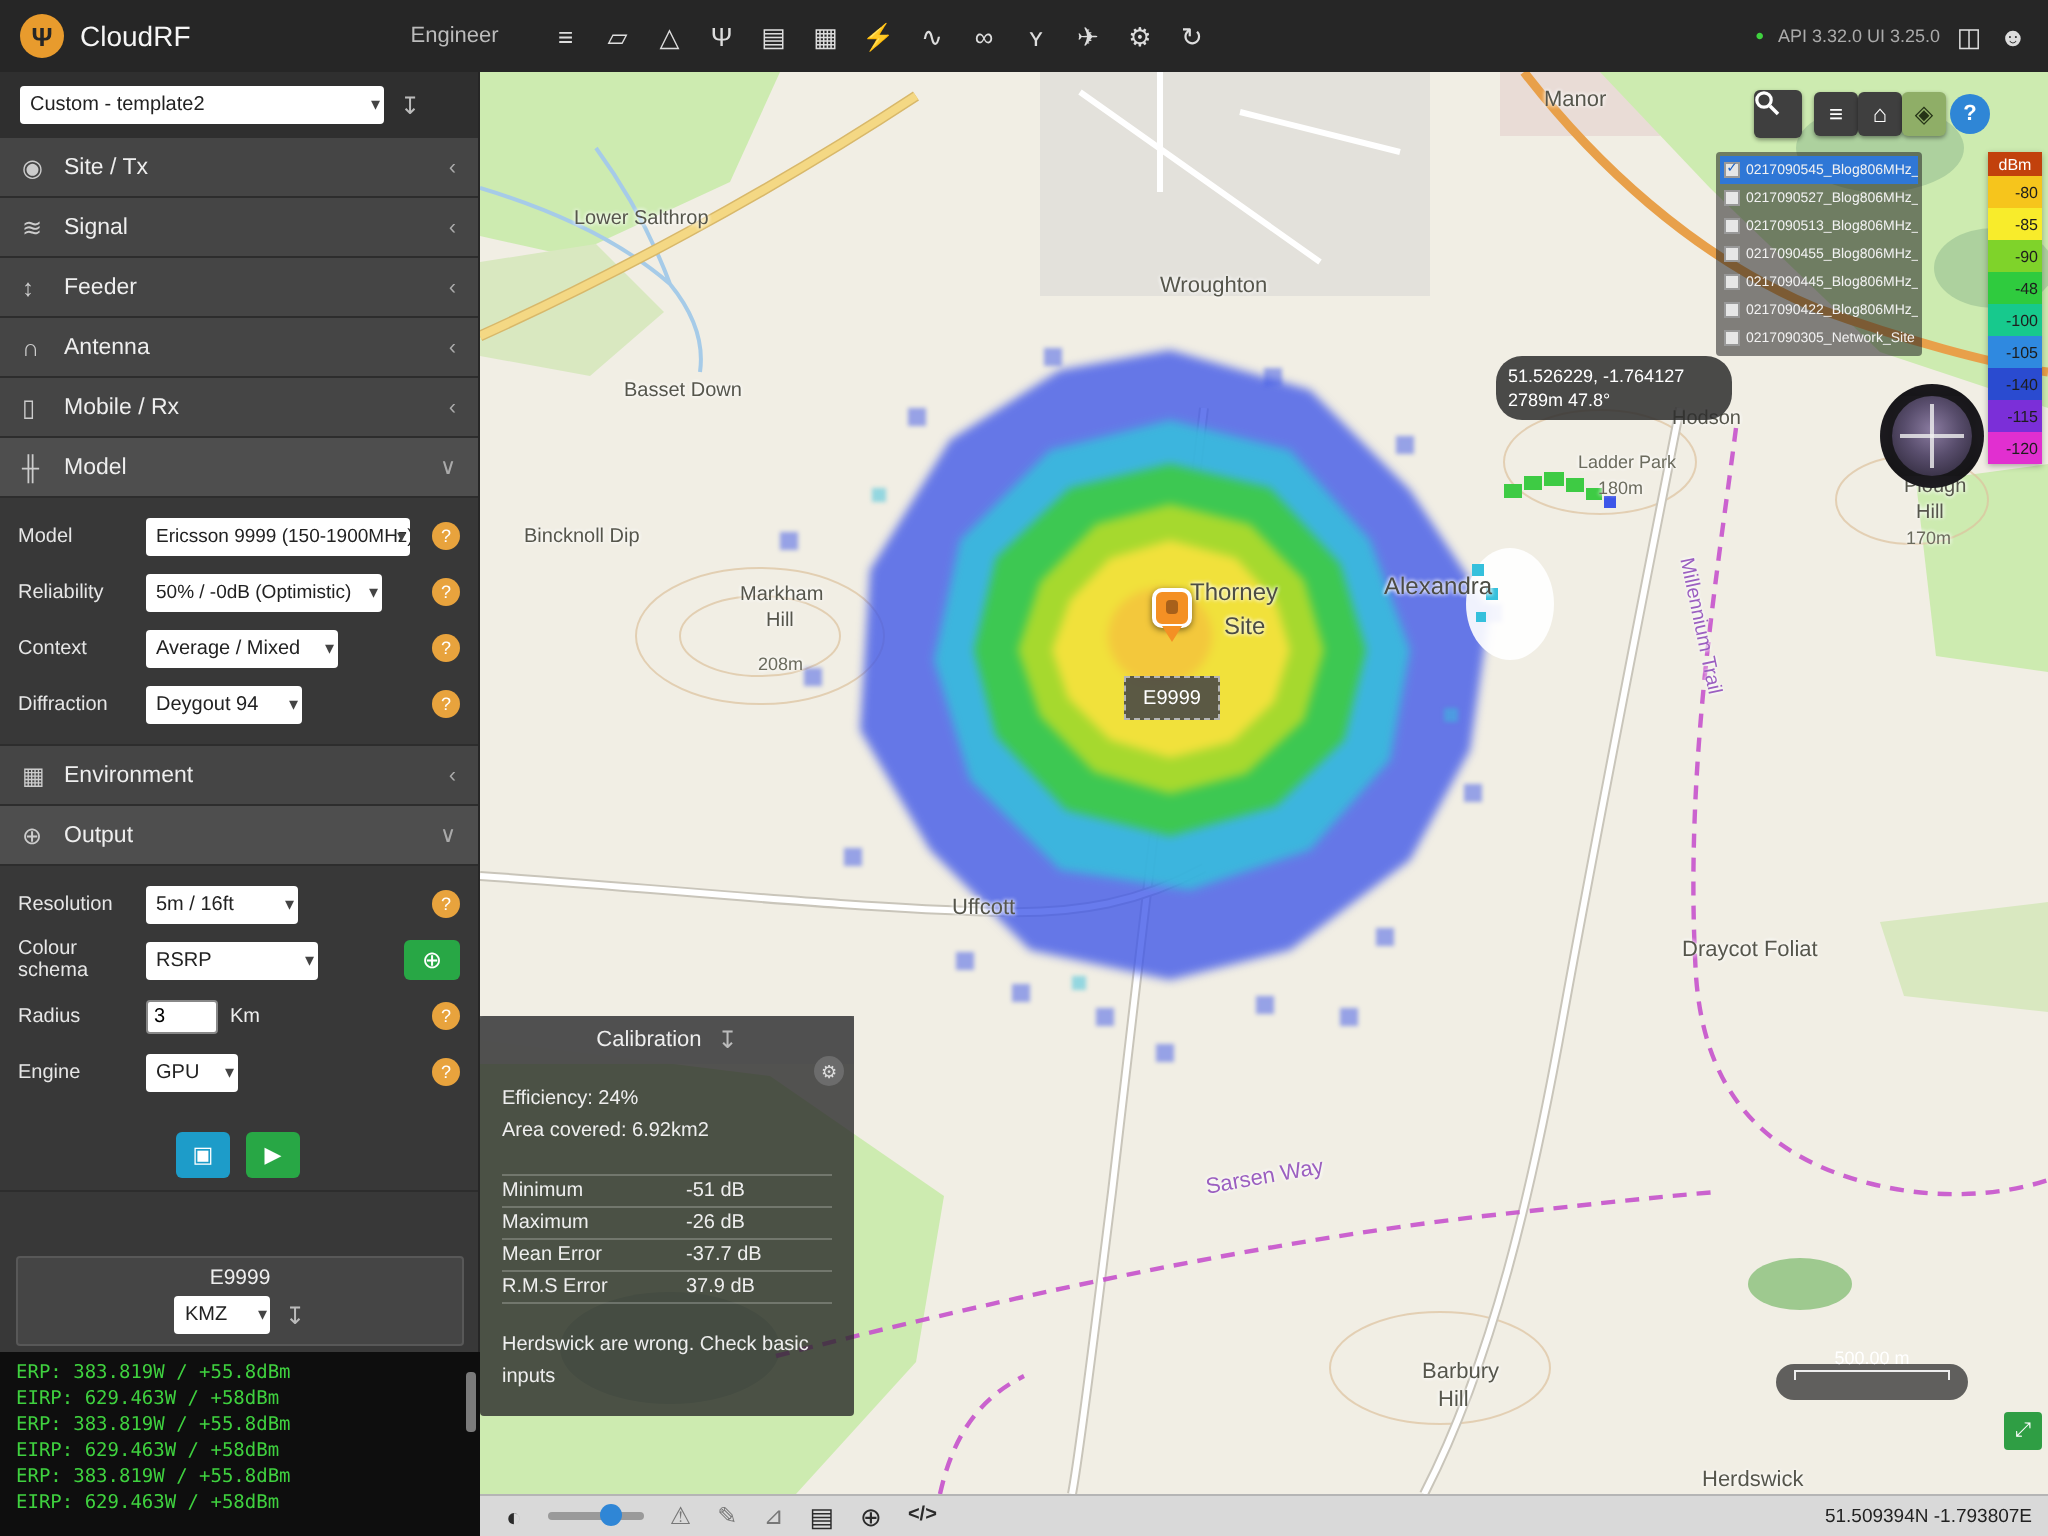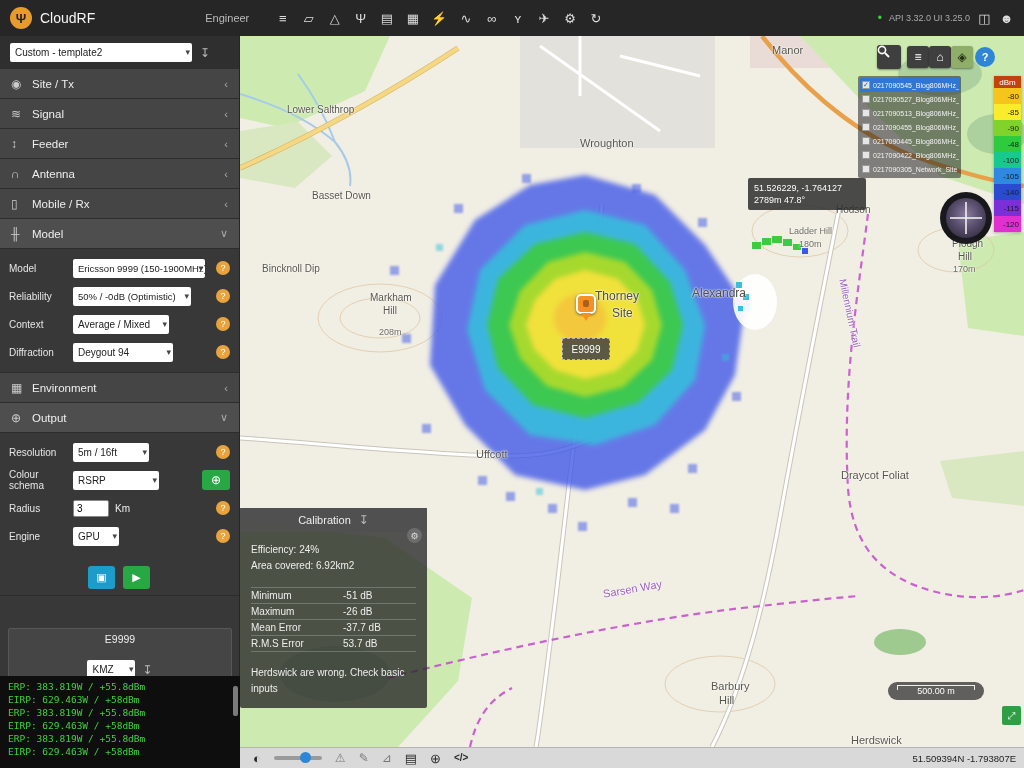--- a/index.html
+++ b/index.html
@@ -24,33 +24,33 @@
   .select::after{content:"▾";position:absolute;right:2px;top:4px;color:#444;font-size:9px}
   .tsel{width:182px}
   .dl{color:#bbb;font-size:12px;cursor:pointer}
   .acc{height:30px;display:flex;align-items:center;padding:0 11px;background:#454545;border-bottom:1px solid #2d2d2d;font-size:11.5px;color:#eee;cursor:pointer}
   .acc.active{background:#4e4e4e}
   .aicon{width:21px;font-size:12px;color:#ccc}
   .chev{margin-left:auto;color:#aaa;font-size:11px}
   .panel{background:#383838;padding:5px 0 6px 0;border-bottom:1px solid #2d2d2d}
   .frow{display:flex;align-items:center;height:28px;padding:0 9px}
   .flabel{width:64px;font-size:10px;color:#e6e6e6}
-  .s1{width:132px;font-size:9.5px}.s2{width:118px;font-size:9.5px}.s3{width:96px}.s4{width:100px}
+  .s1{width:132px;font-size:9.5px}.s2{width:118px;font-size:9.5px}.s3{width:96px}.s4{width:78px}
   .s5{width:76px}.s6{width:86px}.s7{width:46px}
   .help{width:14px;height:14px;border-radius:50%;background:#e8a33d;color:#fff;font-size:9px;display:flex;align-items:center;justify-content:center;margin-left:auto;cursor:pointer}
   .radius-in{width:36px;height:17px;border:1px solid #888;border-radius:2px;font-size:10px;padding:0 3px;font-family:"Liberation Sans",sans-serif}
   .unit{font-size:10px;margin-left:6px;color:#eee}
   .greenbtn{width:28px;height:20px;background:#28a745;border:none;border-radius:3px;color:#fff;font-size:12px;margin-left:auto;cursor:pointer;display:flex;align-items:center;justify-content:center}
   .btnrow{display:flex;gap:8px;margin:16px 0 0 88px}
   .btn{width:27px;height:23px;border:none;border-radius:3px;color:#fff;font-size:11px;cursor:pointer;display:flex;align-items:center;justify-content:center}
   .btn.save{background:#1d9cc9}
   .btn.play{background:#28a745}
   .export{position:absolute;left:8px;top:592px;width:224px;background:#454545;border:1px solid #585858;border-radius:2px;padding:4px 0 5px 0}
   .exname{text-align:center;font-size:10.5px;color:#eee}
-  .exrow{display:flex;justify-content:center;align-items:center;gap:7px;margin-top:15px}
+  .exrow{display:flex;justify-content:center;align-items:center;gap:7px;margin-top:3px}
   .console{position:absolute;left:0;top:640px;width:240px;height:92px;background:#0e0e0e;font-family:"DejaVu Sans Mono",monospace;font-size:9.5px;color:#3fd13f;line-height:13px;padding:4px 8px;overflow:hidden}
   .thumb{position:absolute;right:2px;top:10px;width:5px;height:30px;background:#7a7a7a;border-radius:2px}
 
   
   .map{position:absolute;left:240px;top:36px;width:784px;height:711px;background:#f1eee4;overflow:hidden}
   .map svg{position:absolute;left:0;top:0}
   .blur2{filter:blur(2.5px)}
   .blur1{filter:blur(1px)}
   .mlabel{position:absolute;font-size:10px;color:#56564c;white-space:nowrap;text-shadow:0 0 2px #fff,0 0 2px #fff;z-index:4}
   .lg{font-size:12px;color:#4c4c44}.md{font-size:11px}.sm{font-size:9px;color:#6b6b5d}
@@ -69,36 +69,36 @@
 
   .layers{position:absolute;left:618px;top:40px;width:103px;background:rgba(35,35,35,.55);border-radius:2px;padding:2px;z-index:6}
   .lrow{display:flex;align-items:center;gap:3px;height:14px;padding:0 2px;font-size:7px;color:#f2f2f2;white-space:nowrap;overflow:hidden;cursor:pointer}
   .lrow.sel{background:#2f77d6}
   .cb{flex:0 0 8px;width:8px;height:8px;background:#e6e6e6;border:1px solid #999;font-size:7px;line-height:6px;color:#1d62c4;text-align:center}
 
   .legend{position:absolute;left:754px;top:40px;width:27px;z-index:6;box-shadow:0 1px 3px rgba(0,0,0,.3)}
   .lhead{height:12px;background:#c2410c;color:#fff;font-size:8px;display:flex;align-items:center;justify-content:center}
   .lchip{height:16px;font-size:8px;color:#1d1d1d;display:flex;align-items:center;justify-content:flex-end;padding-right:2px}
 
-  .tooltip{position:absolute;left:508px;top:142px;width:118px;background:rgba(45,45,45,.85);border-radius:2px;color:#fff;font-size:9px;line-height:12px;padding:4px 6px;z-index:8}
+  .tooltip{position:absolute;left:508px;top:142px;width:118px;background:rgba(45,45,45,.85);border-radius:13px;color:#fff;font-size:9px;line-height:12px;padding:4px 6px;z-index:8}
 
   .compass{position:absolute;left:700px;top:156px;width:52px;height:52px;border-radius:50%;border:6px solid rgba(18,18,18,.85);background:radial-gradient(circle at 50% 42%,#8a7ba0 0%,#584d6c 45%,#262130 100%);z-index:7;cursor:pointer}
   .compass::before{content:"";position:absolute;left:19px;top:4px;width:2px;height:32px;background:rgba(240,240,240,.8)}
   .compass::after{content:"";position:absolute;left:4px;top:19px;width:32px;height:2px;background:rgba(240,240,240,.8)}
 
   .calib{position:absolute;left:0;top:472px;width:187px;height:200px;background:rgba(42,42,42,.8);border-radius:2px;color:#eee;z-index:8}
   .calhead{height:24px;background:rgba(80,80,80,.92);display:flex;align-items:center;justify-content:center;gap:8px;font-size:11px}
   .gear{position:absolute;right:5px;top:20px;width:15px;height:15px;border-radius:50%;background:#6c6c6c;color:#ddd;font-size:9px;display:flex;align-items:center;justify-content:center;cursor:pointer}
   .calbody{padding:10px 11px 0 11px;font-size:10px;line-height:16px}
   .caltbl{margin-top:13px;border-top:1px solid rgba(255,255,255,.22)}
   .crow{display:flex;height:16px;align-items:center;border-bottom:1px solid rgba(255,255,255,.22);font-size:10px}
   .clab{width:92px}
   .calfoot{margin-top:13px;font-size:10px}
 
-  .scalebar{position:absolute;left:648px;top:646px;width:96px;height:18px;background:rgba(55,55,55,.78);border-radius:9px;color:#fff;font-size:9px;display:flex;align-items:flex-end;justify-content:center;padding-bottom:4px;z-index:7}
+  .scalebar{position:absolute;left:648px;top:646px;width:96px;height:18px;background:rgba(55,55,55,.78);border-radius:9px;color:#fff;font-size:9px;display:flex;align-items:flex-end;justify-content:center;padding-bottom:16px;z-index:7}
   .scalebar::before{content:"";position:absolute;top:3px;left:9px;right:9px;height:4px;border-top:1px solid #eee;border-left:1px solid #eee;border-right:1px solid #eee}
   .fsbtn{position:absolute;left:762px;top:670px;width:19px;height:19px;background:#2f9e44;border-radius:2px;color:#fff;font-size:10px;display:flex;align-items:center;justify-content:center;z-index:7;cursor:pointer}
 
   
   .strip{position:absolute;left:240px;top:747px;width:784px;height:21px;background:#d9d9d9;border-top:1px solid #b5b5b5;display:flex;align-items:center;gap:13px;padding:0 8px 0 13px;z-index:15}
   .sicon{font-size:12px;color:#777;cursor:pointer;line-height:1}
   .sicon.dark{color:#2b2b2b;font-size:13px}
   .slider{position:relative;width:48px;height:4px;background:#9a9a9a;border-radius:2px;cursor:pointer}
   .knob{position:absolute;left:26px;top:-4px;width:11px;height:11px;border-radius:50%;background:#2f86d6}
   .coords{margin-left:auto;font-size:9.5px;color:#222}
@@ -375,21 +375,21 @@
           <rect x="503" y="258" width="6" height="6"></rect>
           <rect x="498" y="270" width="5" height="5"></rect>
       </g>
     </svg>
 
     <div class="mlabel md" style="left:532px;top:8px">Manor</div>
     <div class="mlabel" style="left:47px;top:68px">Lower Salthrop</div>
     <div class="mlabel md" style="left:340px;top:101px">Wroughton</div>
     <div class="mlabel" style="left:72px;top:154px">Basset Down</div>
     <div class="mlabel" style="left:596px;top:168px">Hodson</div>
-    <div class="mlabel sm" style="left:549px;top:190px">Ladder Hill</div>
+    <div class="mlabel sm" style="left:549px;top:190px">Ladder Park</div>
     <div class="mlabel sm" style="left:559px;top:203px">180m</div>
     <div class="mlabel" style="left:22px;top:227px">Bincknoll Dip</div>
     <div class="mlabel" style="left:130px;top:256px">Markham</div>
     <div class="mlabel" style="left:143px;top:269px">Hill</div>
     <div class="mlabel sm" style="left:139px;top:291px">208m</div>
     <div class="mlabel lg" style="left:355px;top:253px">Thorney</div>
     <div class="mlabel lg" style="left:372px;top:270px">Site</div>
     <div class="mlabel lg" style="left:452px;top:250px">Alexandra</div>
     <div class="mlabel purple rot78" style="left:608px;top:242px">Millennium Trail</div>
     <div class="mlabel" style="left:712px;top:202px">Plough</div>
@@ -494,21 +494,21 @@
           <div class="crow">
               <span class="clab">Maximum</span>
               <span>-26 dB</span>
             </div>
           <div class="crow">
               <span class="clab">Mean Error</span>
               <span>-37.7 dB</span>
             </div>
           <div class="crow">
               <span class="clab">R.M.S Error</span>
-              <span>53.7 dB</span>
+              <span>37.9 dB</span>
             </div>
         </div>
         <div class="calfoot">Herdswick are wrong. Check basic inputs</div>
       </div>
     </div>
 
     <div class="scalebar">
         <span>500.00 m</span>
       </div>
     <div class="fsbtn">

